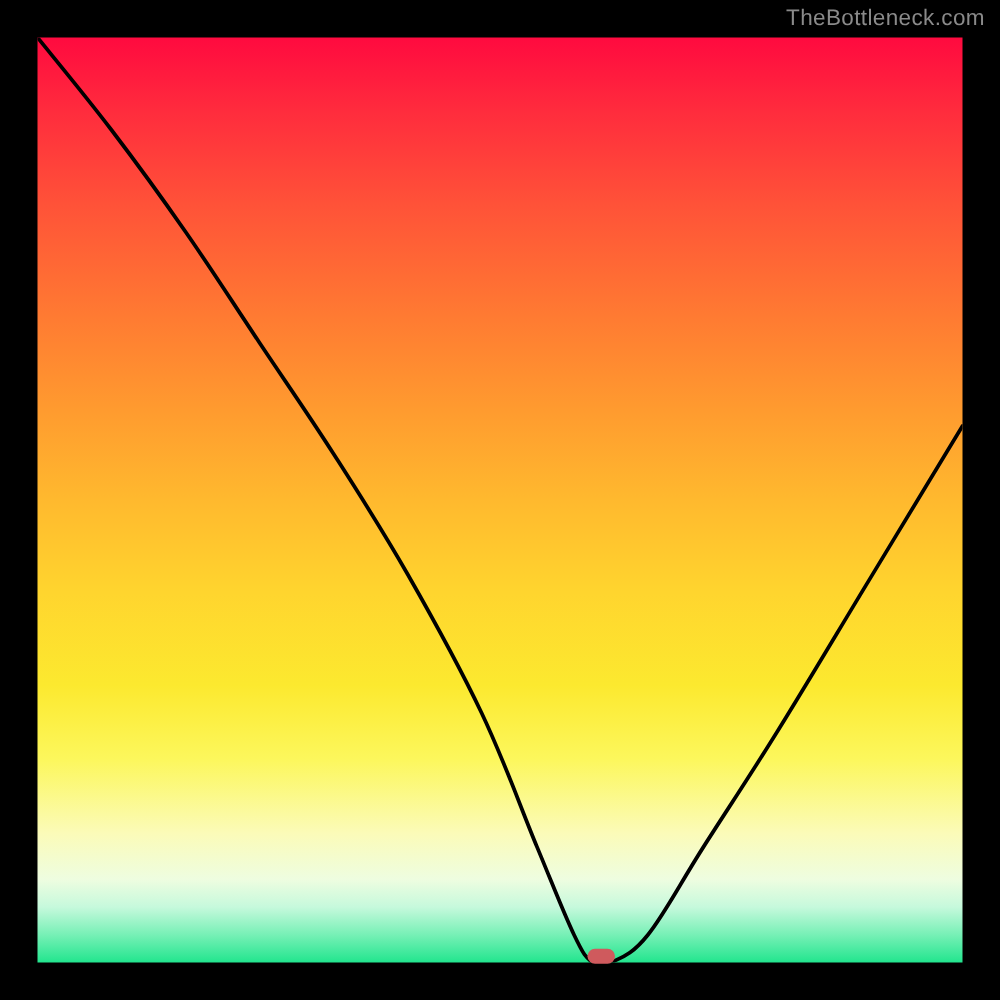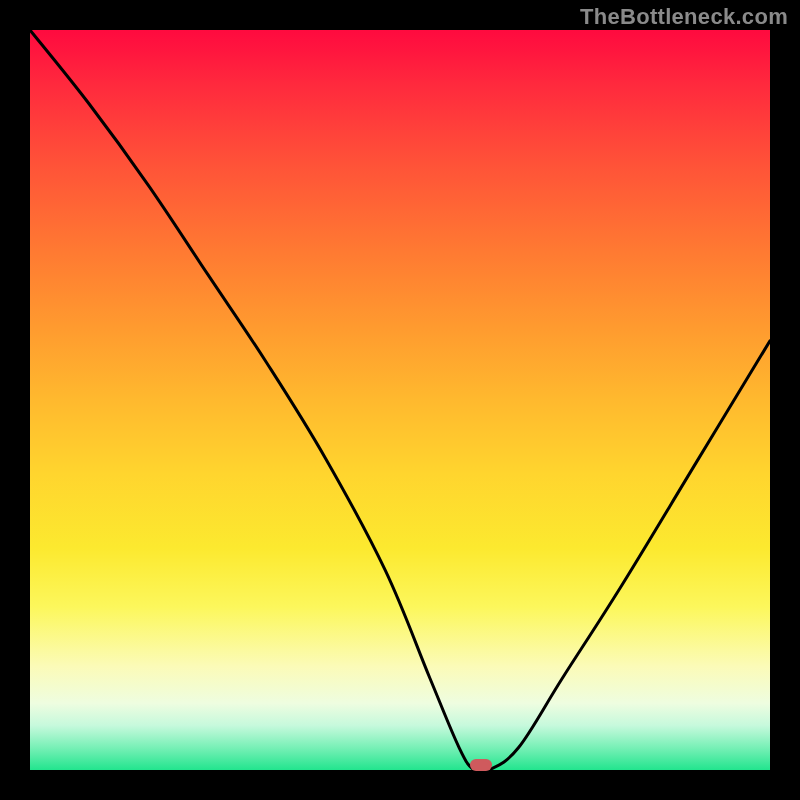--- a/index.html
+++ b/index.html
@@ -41,22 +41,22 @@
       #c6f9dc 94%,
       #77f0b6 97%,
       #22e58e 100%
     );
   }
   .watermark {
     position: absolute;
     top: 4px;
     right: 12px;
     color: #8a8a8a;
-    font-size: 22px;
-    font-weight: 700;
+    font-size: 18px;
+    font-weight: 400;
     letter-spacing: 0.3px;
     user-select: none;
   }
   svg.curve {
     position: absolute;
     top: 0;
     left: 0;
     pointer-events: none;
   }
   .marker {

